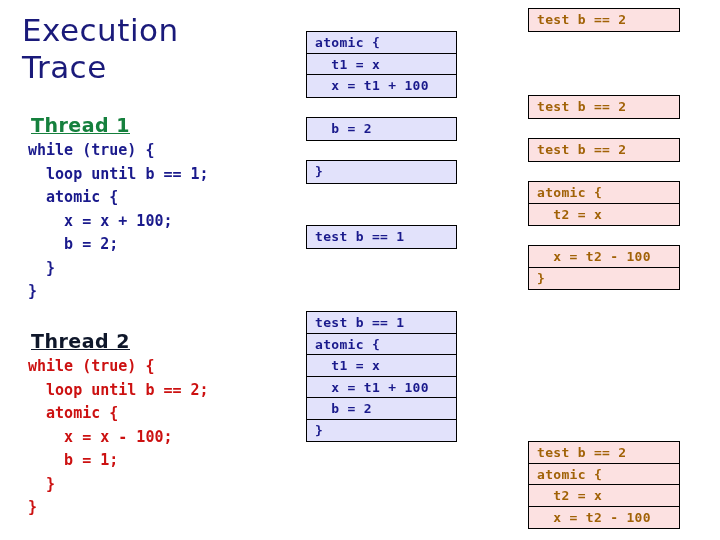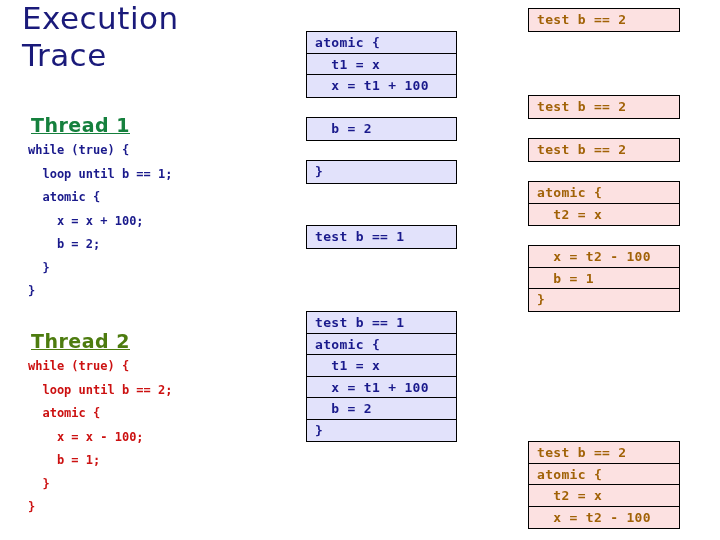--- a/index.html
+++ b/index.html
@@ -12,21 +12,21 @@
     height: 540px;
     position: relative;
     overflow: hidden;
     font-family: "DejaVu Sans", sans-serif;
   }
 
   
   #title {
     position: absolute;
     left: 22px;
-    top: 0;
+    top: 12px;
     width: 260px;
     color: #1a1a7a;
     font-family: "DejaVu Sans", sans-serif;
     font-size: 31px;
     line-height: 37px;
     font-weight: 400;
     letter-spacing: 0.5px;
     white-space: pre-line;
   }
 
@@ -40,25 +40,25 @@
 
   .thread-label {
     font-family: "DejaVu Sans", sans-serif;
     font-size: 19px;
     font-weight: 700;
     text-decoration: underline;
     letter-spacing: 0.5px;
     margin: 0 0 3px 3px;
   }
   #thread1-block .thread-label { color: #15803d; }
-  #thread2-block .thread-label { color: #4d7c0f; }
+  #thread2-block .thread-label { color: #0f172a; }
 
   .code-lines {
     font-family: "DejaVu Sans Mono", monospace;
-    font-size: 12px;
+    font-size: 15px;
     line-height: 23.5px;
     font-weight: 700;
     white-space: pre;
   }
   #thread1-block .code-lines { color: #1a1a8c; }
   #thread2-block .code-lines { color: #cc1111; }
 
   
   .group {
     position: absolute;
@@ -146,21 +146,20 @@
   </div>
 <div class="group right" style="top: 138px;">
     <div class="trace-line">test b == 2</div>
   </div>
 <div class="group right" style="top: 181px;">
     <div class="trace-line">atomic {</div>
     <div class="trace-line">  t2 = x</div>
   </div>
 <div class="group right" style="top: 245px;">
     <div class="trace-line">  x = t2 - 100</div>
-    <div class="trace-line">  b = 1</div>
     <div class="trace-line">}</div>
   </div>
 <div class="group right" style="top: 441px;">
     <div class="trace-line">test b == 2</div>
     <div class="trace-line">atomic {</div>
     <div class="trace-line">  t2 = x</div>
     <div class="trace-line">  x = t2 - 100</div>
   </div>
 
 </body></html>

